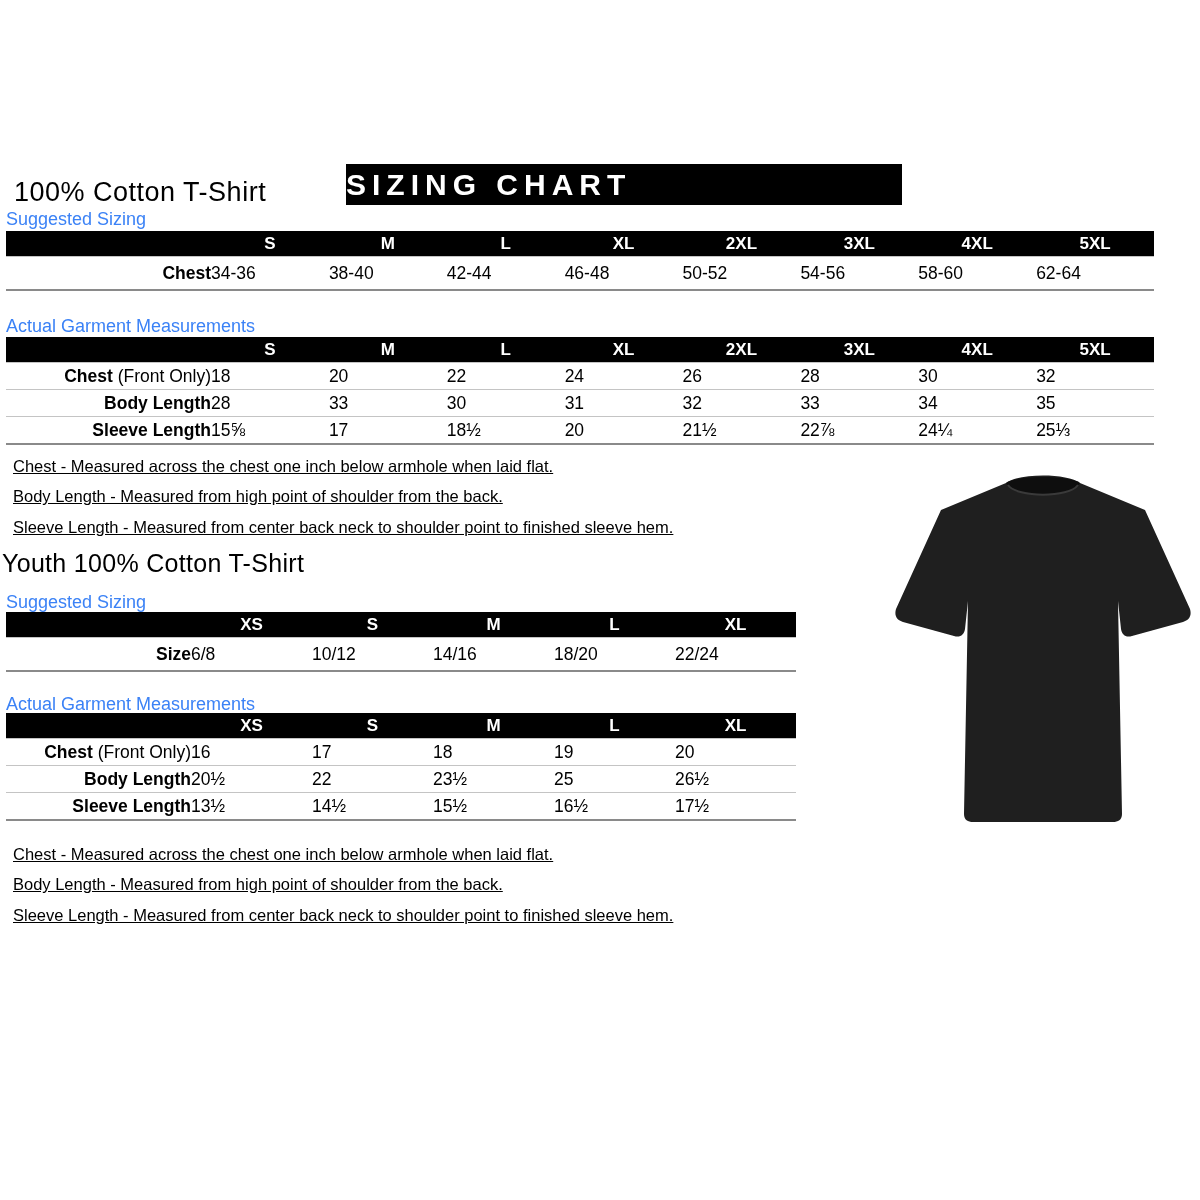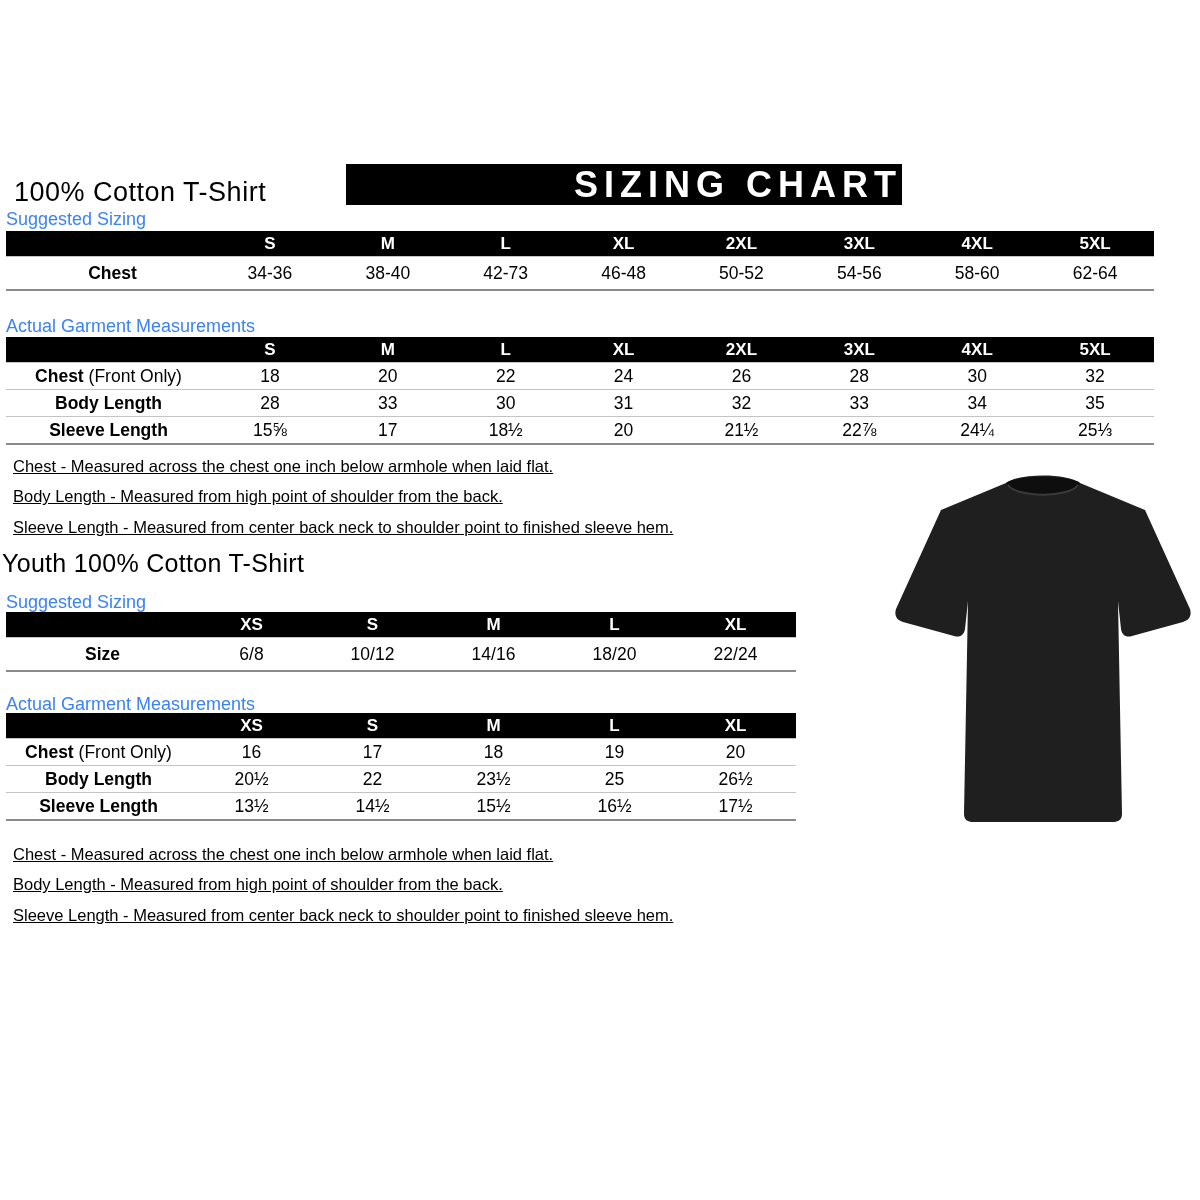--- a/index.html
+++ b/index.html
@@ -5,32 +5,32 @@
   html,body{margin:0;padding:0;}
   body{
     width:1200px;height:1200px;background:#ffffff;color:#000;
     font-family:"Liberation Sans","DejaVu Sans",sans-serif;
     position:relative;overflow:hidden;
   }
   .abs{position:absolute;}
   .main-title{left:14px;top:166px;font-size:27px;font-weight:400;letter-spacing:.5px;margin-top:11px;}
   .banner{
     left:346px;top:164px;width:556px;height:41px;background:#000;color:#fff;
-    font-size:36px;font-weight:700;letter-spacing:6px;text-align:right;line-height:42px;
+    font-size:30px;font-weight:700;letter-spacing:6px;text-align:left;line-height:42px;
   }
   .section-label{font-size:18px;color:#3b82f6;}
   .youth-title{left:2px;top:549px;font-size:25px;font-weight:400;letter-spacing:.3px;}
 
   table{border-collapse:collapse;table-layout:fixed;border-bottom:2px solid #8a8a8a;}
   .tbl-adult{width:1148px;}
   .tbl-youth{width:790px;}
   th{background:#000;color:#fff;font-size:17px;font-weight:700;padding:3px 0 2px;text-align:center;}
-  td{font-size:17.5px;text-align:center;padding:6px 0 5px;border-top:1px solid #c4c4c4;}
+  td{font-size:17.5px;padding:6px 0 5px;border-top:1px solid #c4c4c4;}
   table.compact td{padding:3px 0 2px;}
-  td.rowlabel{text-align:center;padding-left:8px;}
+  td.rowlabel{text-align:right;padding-left:8px;}
   .lbl-b{font-weight:700;}
   .lbl-n{font-weight:400;}
 
   .notes p{margin:0 0 9px 0;font-size:16.5px;line-height:1.3;text-decoration:underline;}
 
   .shirt-wrap{left:893px;top:470px;width:300px;height:360px;}
 </style>
 </head>
 <body>
 
@@ -63,21 +63,21 @@
         <th>3XL</th>
         <th>4XL</th>
         <th>5XL</th>
       </tr>
     </thead>
     <tbody>
       <tr>
         <td class="rowlabel"><span class="lbl-b">Chest</span></td>
         <td>34-36</td>
         <td>38-40</td>
-        <td>42-73</td>
+        <td>42-44</td>
         <td>46-48</td>
         <td>50-52</td>
         <td>54-56</td>
         <td>58-60</td>
         <td>62-64</td>
       </tr>
     </tbody>
   </table>
 
 <div class="abs section-label" style="left:6px;top:316px;">Actual Garment Measurements</div>

